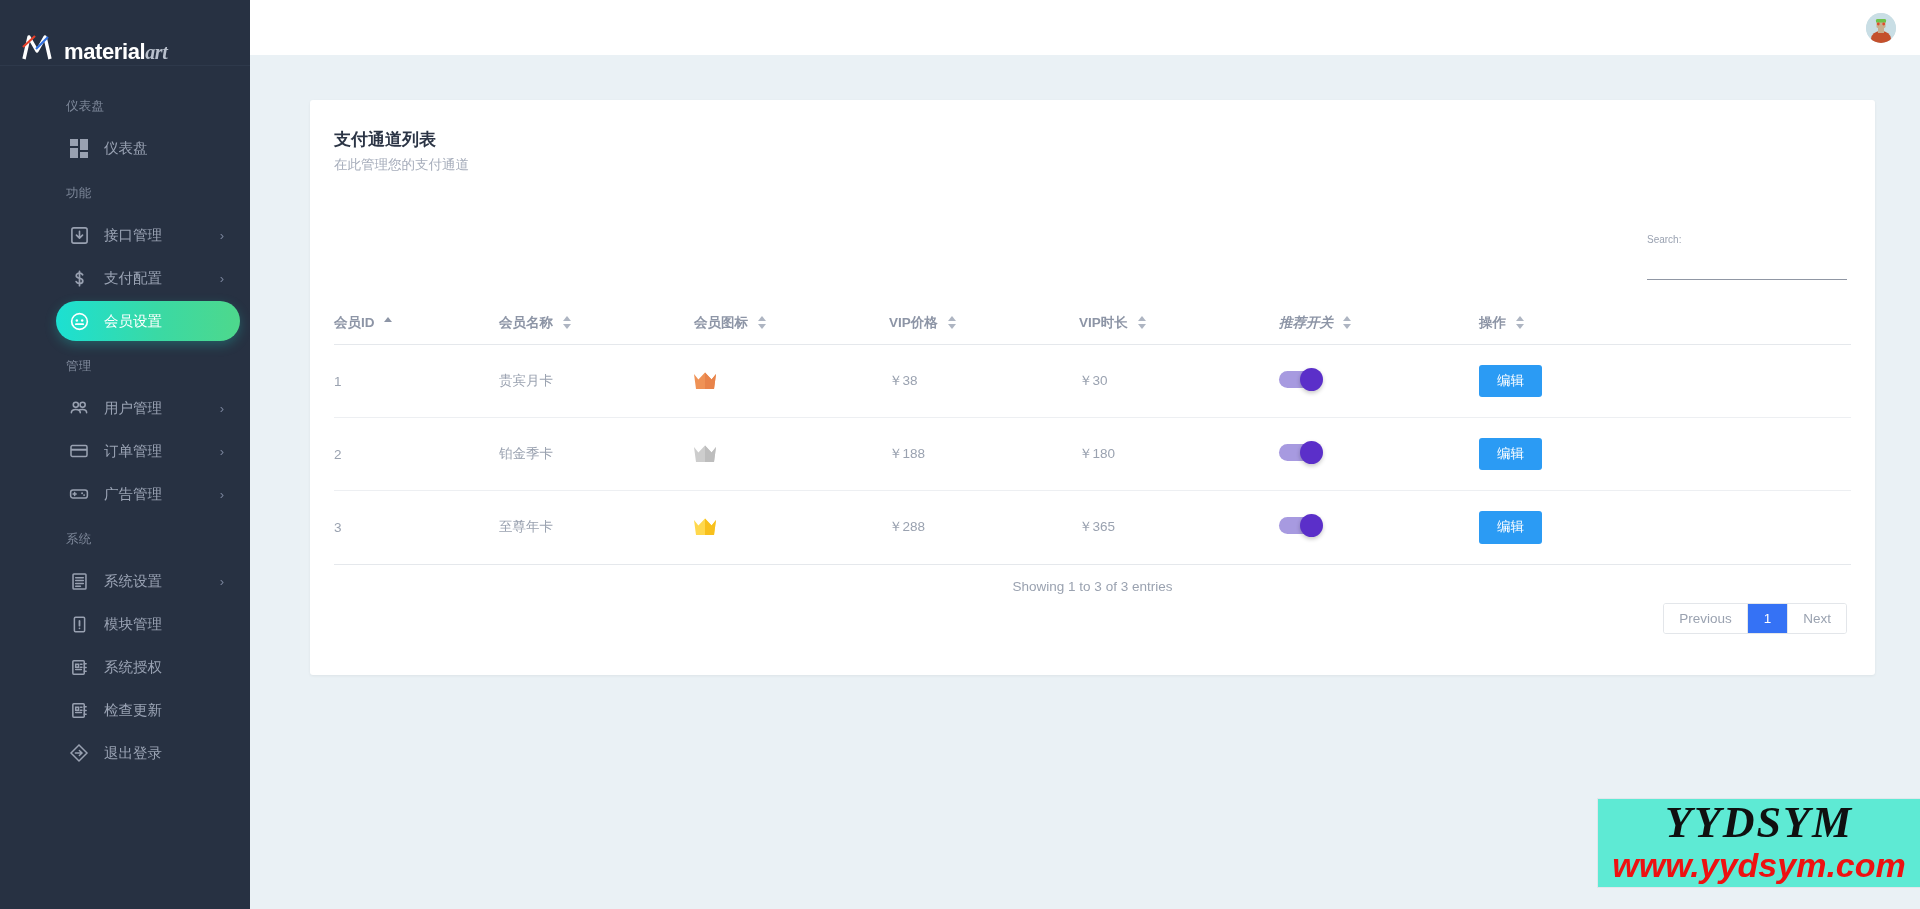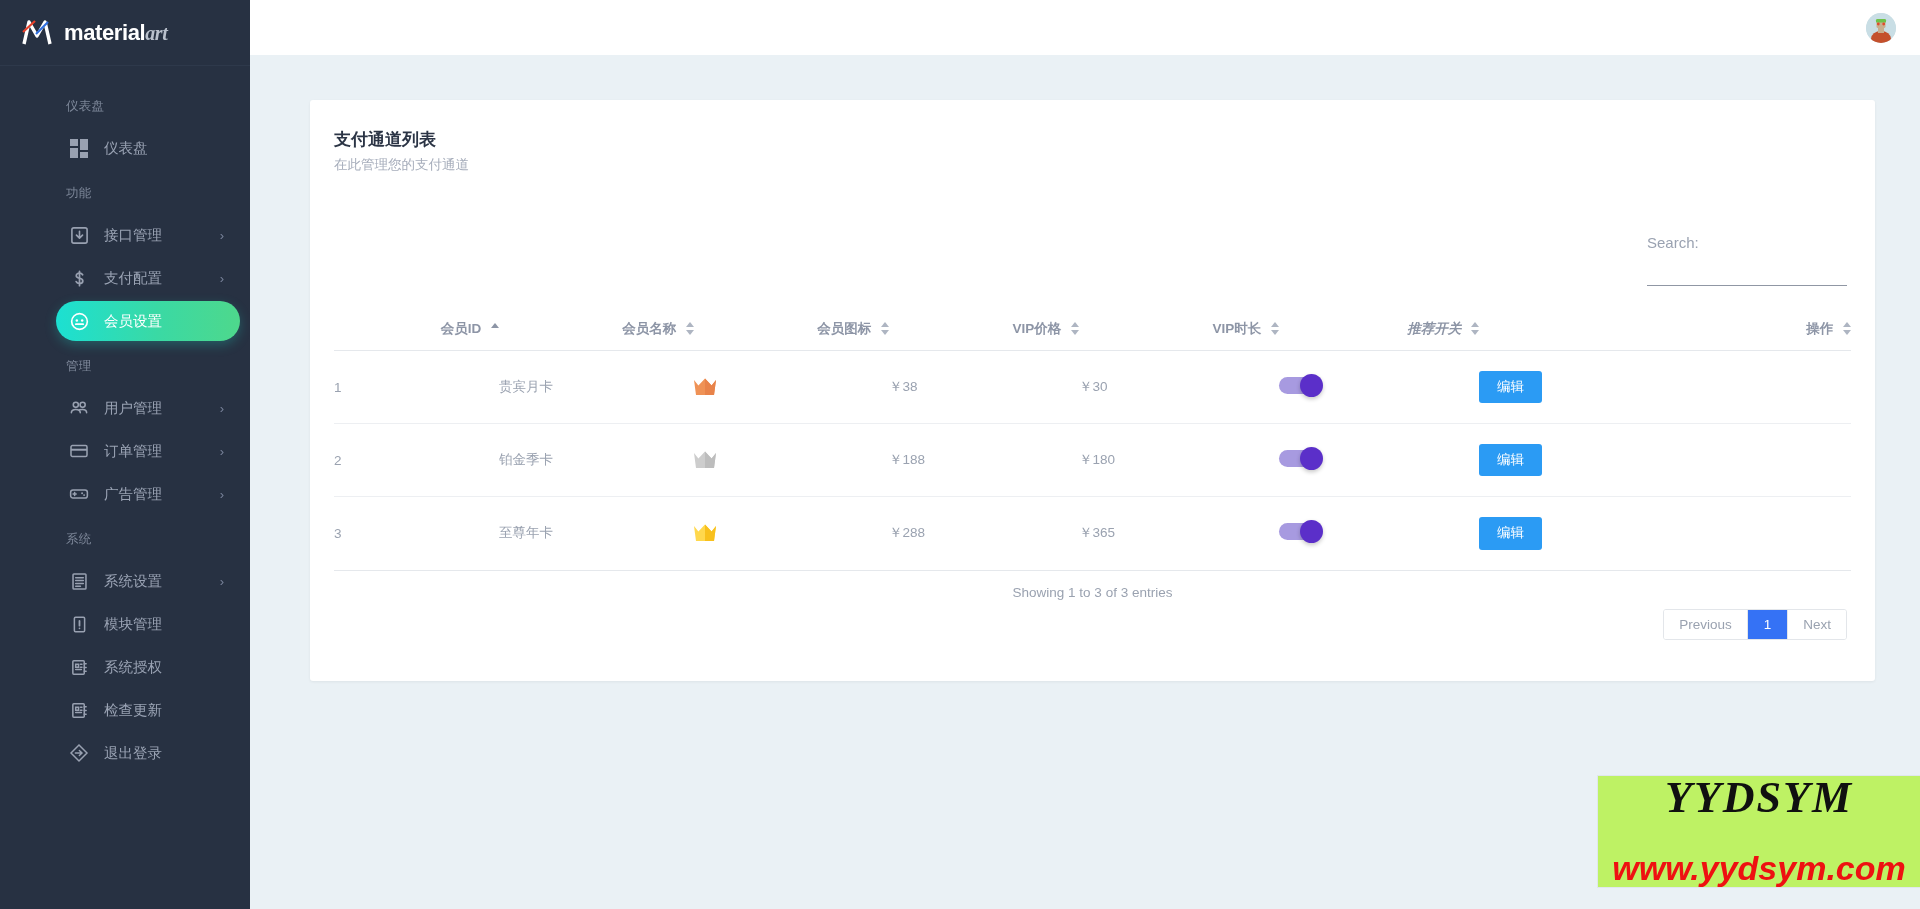--- a/index.html
+++ b/index.html
@@ -14,21 +14,21 @@
   
   .sidebar {
     width: 250px; min-width: 250px; height: 909px;
     background: #273142;
     color: #8e97a8;
     position: relative;
     overflow: hidden;
   }
   .brand {
     height: 66px;
-    display: flex; align-items: center;
+    display: flex; align-items: flex-end;
     padding-left: 20px;
     border-bottom: 1px solid #2e394b;
   }
   .brand-logo { width: 34px; height: 34px; margin-right: 10px; flex: 0 0 34px; }
   .brand-text {
     font-size: 22px; font-weight: bold; color: #ffffff;
     letter-spacing: -0.4px;
   }
   .brand-text .art {
     color: #b9c0cc; font-style: italic; font-weight: bold; font-size: 20px;
@@ -96,31 +96,31 @@
     min-height: 540px;
   }
   .card-title { font-size: 17px; font-weight: bold; color: #2b3445; margin-bottom: 5px; }
   .card-sub { font-size: 13.5px; color: #a6adbb; }
 
   .search-wrap {
     display: flex; justify-content: flex-end;
     margin-top: 60px; padding-right: 4px;
   }
   .search-box { width: 200px; }
-  .search-label { font-size: 15px; color: #9aa2b1; margin-bottom: 14px; }
+  .search-label { font-size: 10px; color: #9aa2b1; margin-bottom: 14px; }
   .search-input {
     width: 100%; border: none; border-bottom: 1px solid #9097a4;
     outline: none; background: transparent;
     font-size: 13px; padding: 2px 0 3px 0; color: #4a5264;
     font-family: inherit;
   }
 
   table.dt { width: 100%; border-collapse: collapse; margin-top: 24px; }
   table.dt thead th {
-    text-align: right;
+    text-align: left;
     font-size: 13.5px; font-weight: bold; color: #8d95a6;
     padding: 10px 0 12px 0;
     border-bottom: 1px solid #e5e8ec;
     white-space: nowrap;
     cursor: pointer;
   }
   .sorter { display: inline-block; margin-left: 6px; position: relative; top: -1px; }
   .sorter svg { display: inline-block; vertical-align: middle; }
   table.dt tbody td {
     font-size: 13.5px; color: #9aa2b0;
@@ -174,24 +174,24 @@
   .pager button + button { border-left: 1px solid #e3e6ea; }
 
   .footer {
     text-align: center; font-size: 13.5px; color: #9aa2b0;
     padding: 18px 0 0 0; margin-top: 130px;
   }
   .footer a { color: #4a9fe8; text-decoration: none; }
 
   .watermark {
     position: absolute; right: 0; bottom: 22px;
-    width: 322px; height: 111px;
-    background: #bef264;
+    width: 322px; height: 88px;
+    background: #5eead4;
     display: flex; flex-direction: column;
-    align-items: center; justify-content: space-between;
+    align-items: center; justify-content: center;
     box-shadow: 0 0 0 1px rgba(0,0,0,.04);
   }
   .wm-top {
     font-family: "Liberation Serif", serif;
     font-size: 44px; font-weight: bold; font-style: italic;
     letter-spacing: 2px; color: #101010; line-height: 1;
   }
   .wm-bottom {
     font-size: 34px; font-weight: bold; font-style: italic;
     color: #ee1111; line-height: 1.1; margin-top: 2px;

